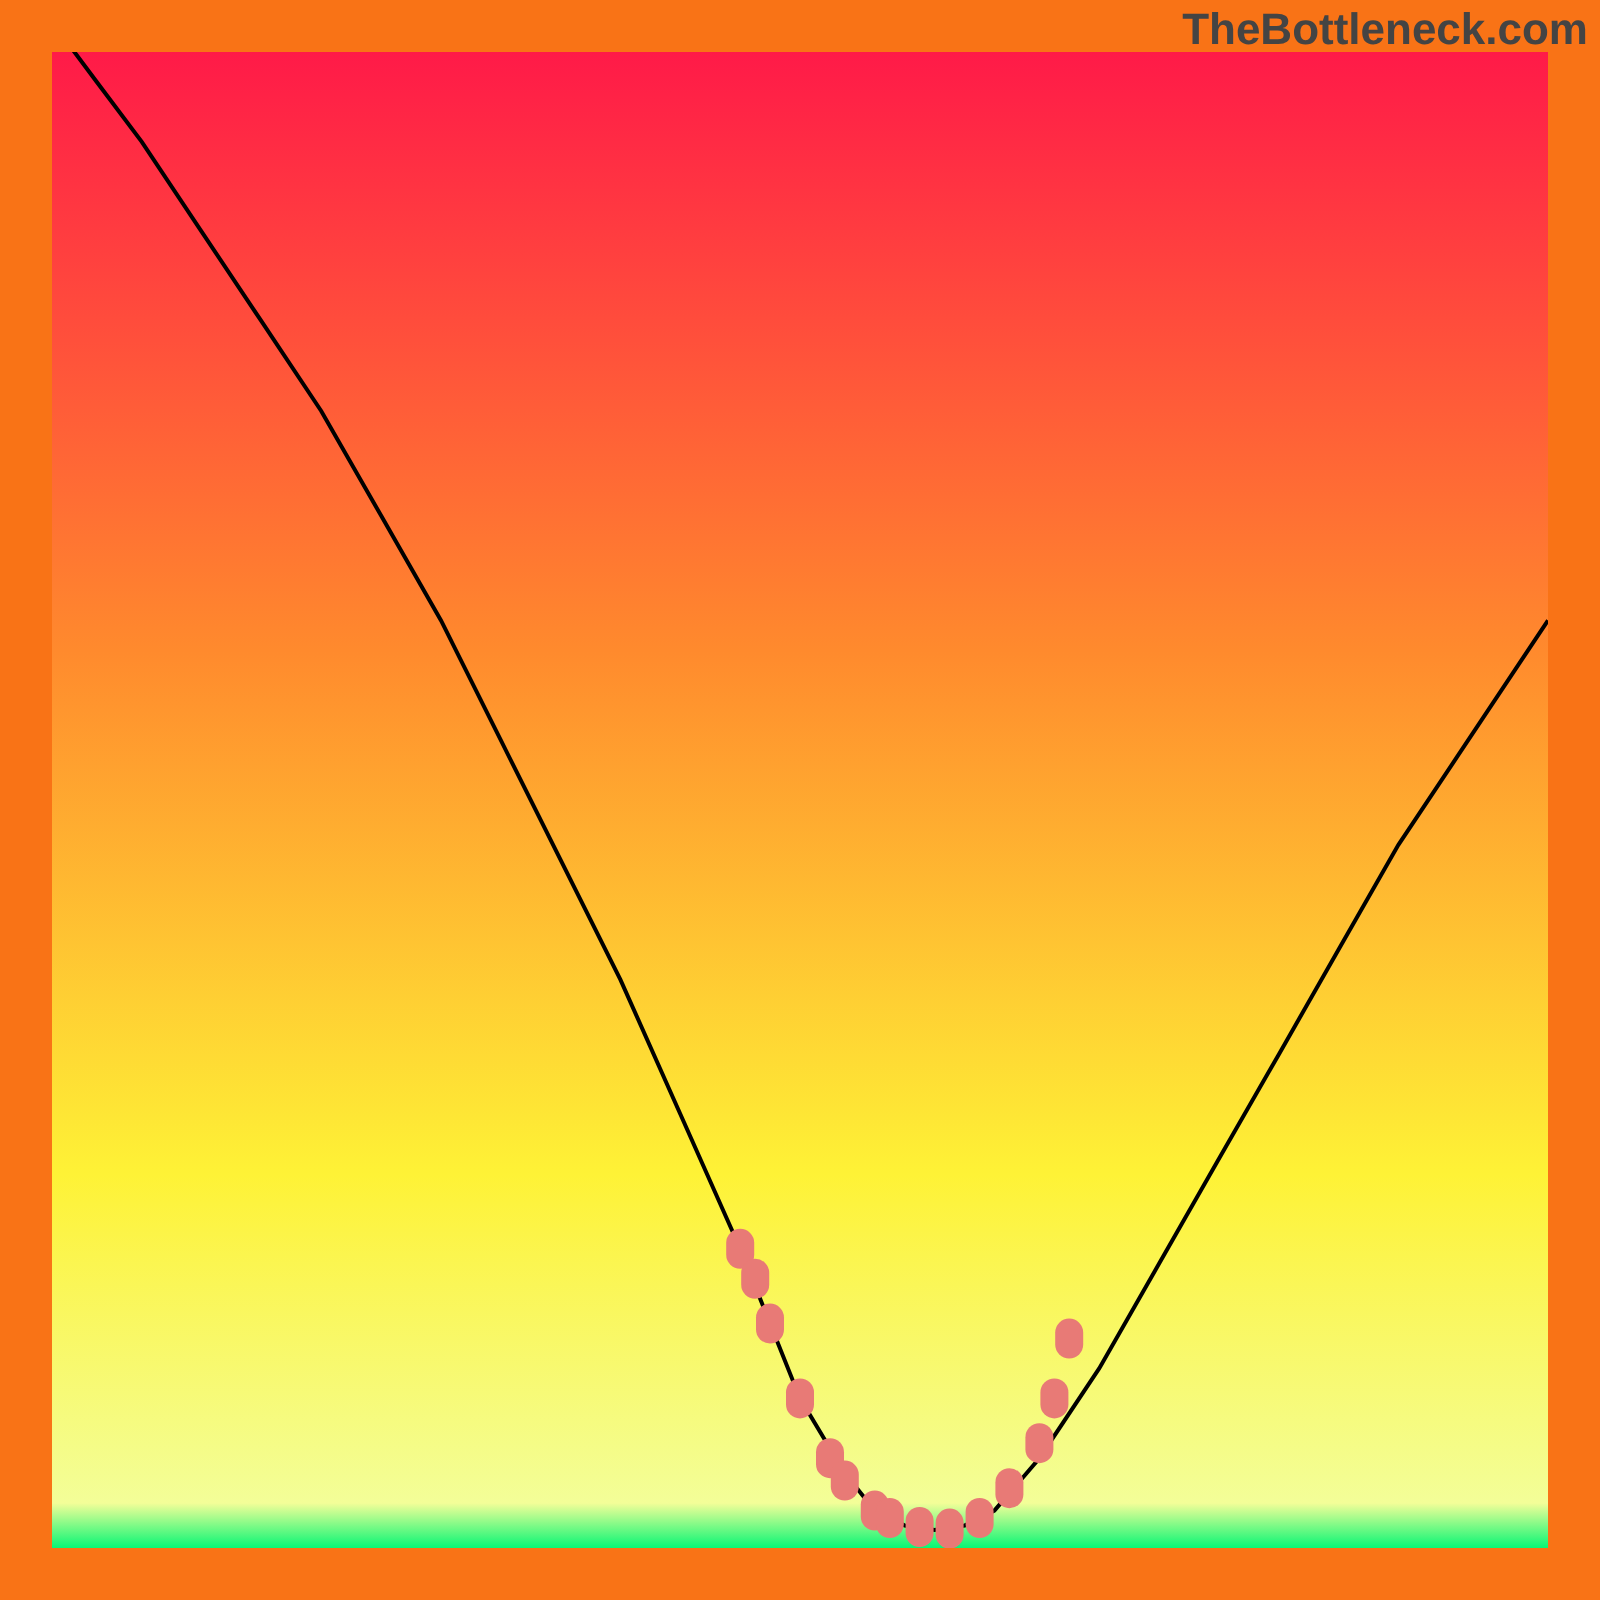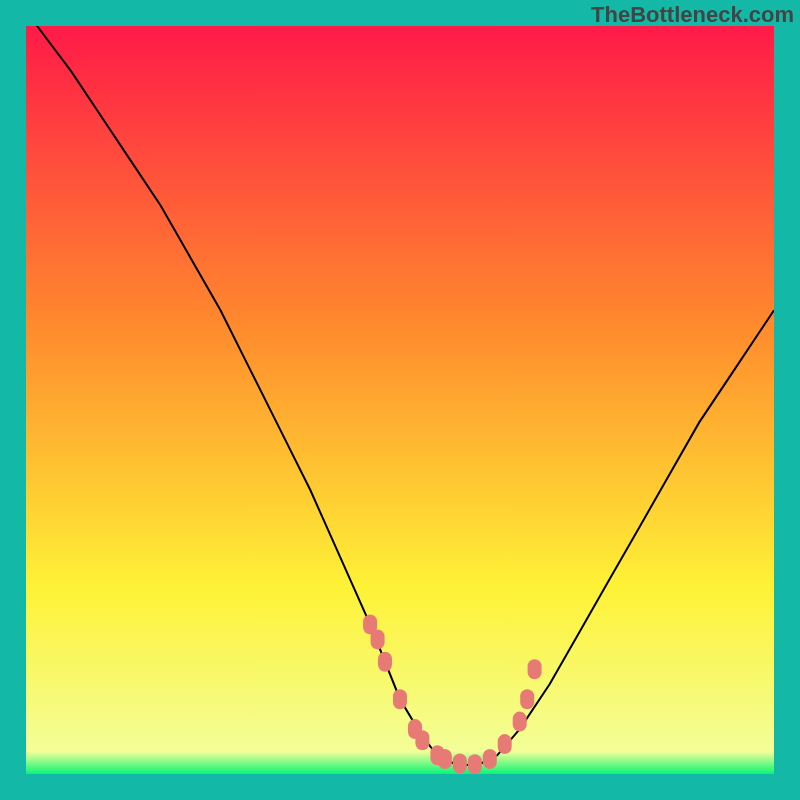--- a/index.html
+++ b/index.html
@@ -5,21 +5,21 @@
   body {
     margin: 0;
     padding: 0;
     background: #fff;
     font-family: Arial, sans-serif;
   }
   .frame {
     width: 800px;
     height: 800px;
     position: relative;
-    background: #14b8a6;
+    background: #f97316;
   }
   .watermark {
     position: absolute;
     top: 2px;
     right: 6px;
     color: #444;
     font-size: 22px;
     font-weight: bold;
     z-index: 10;
     font-family: Arial, sans-serif;

